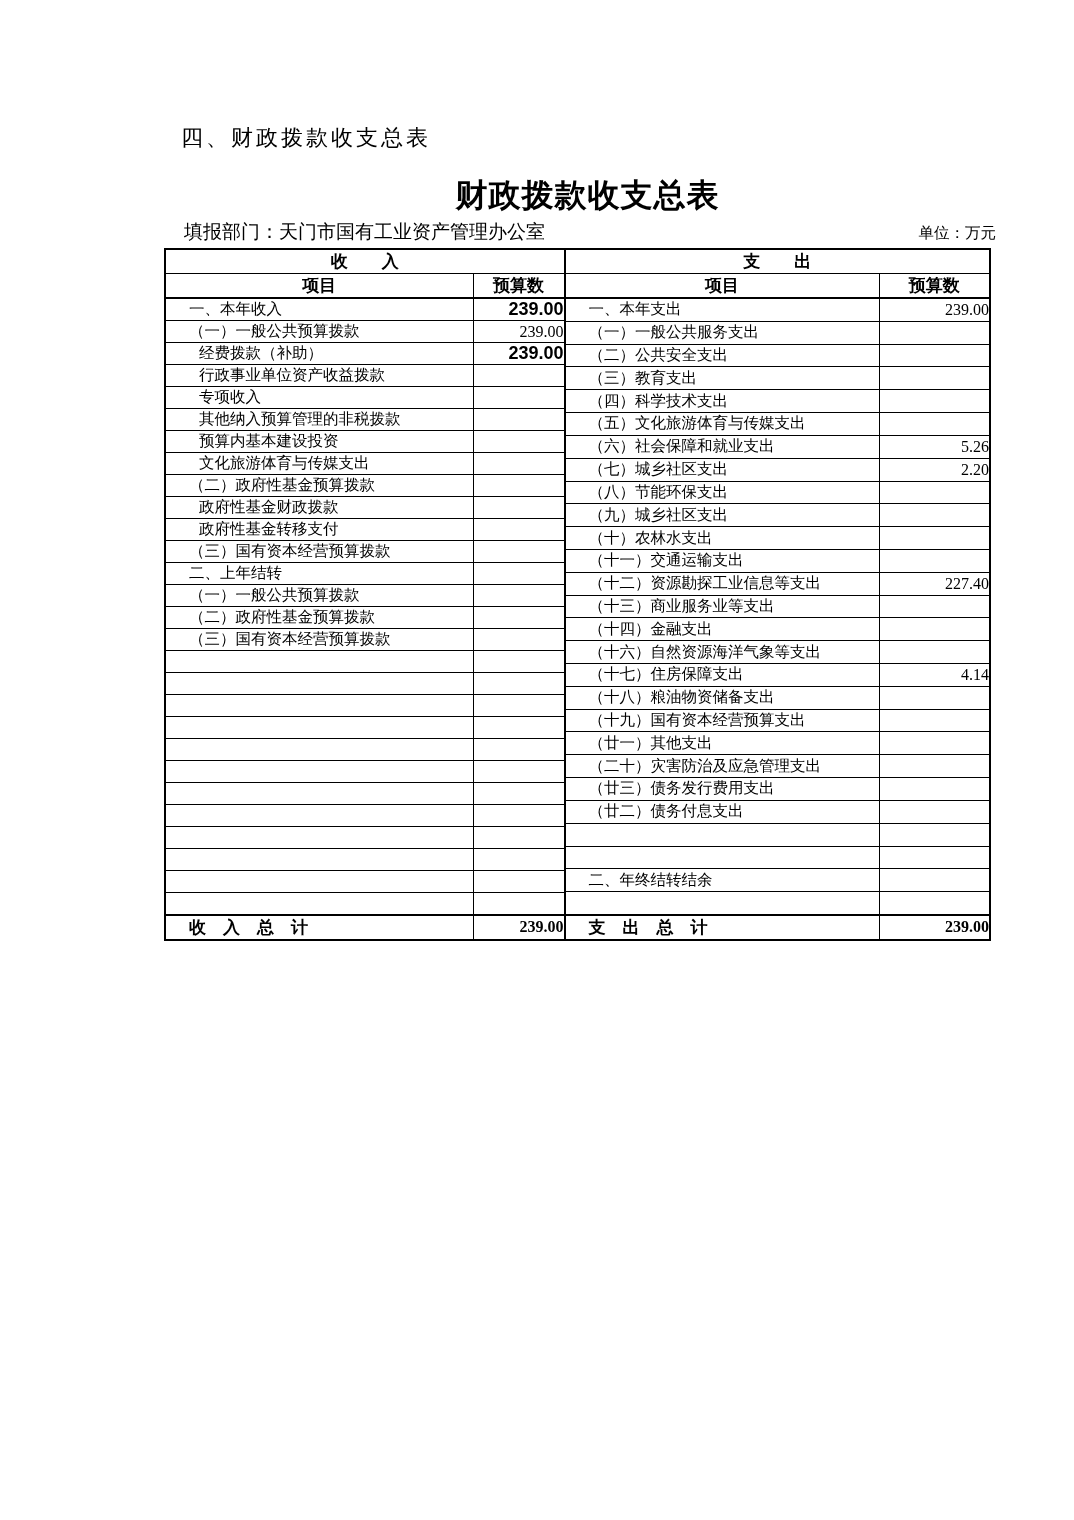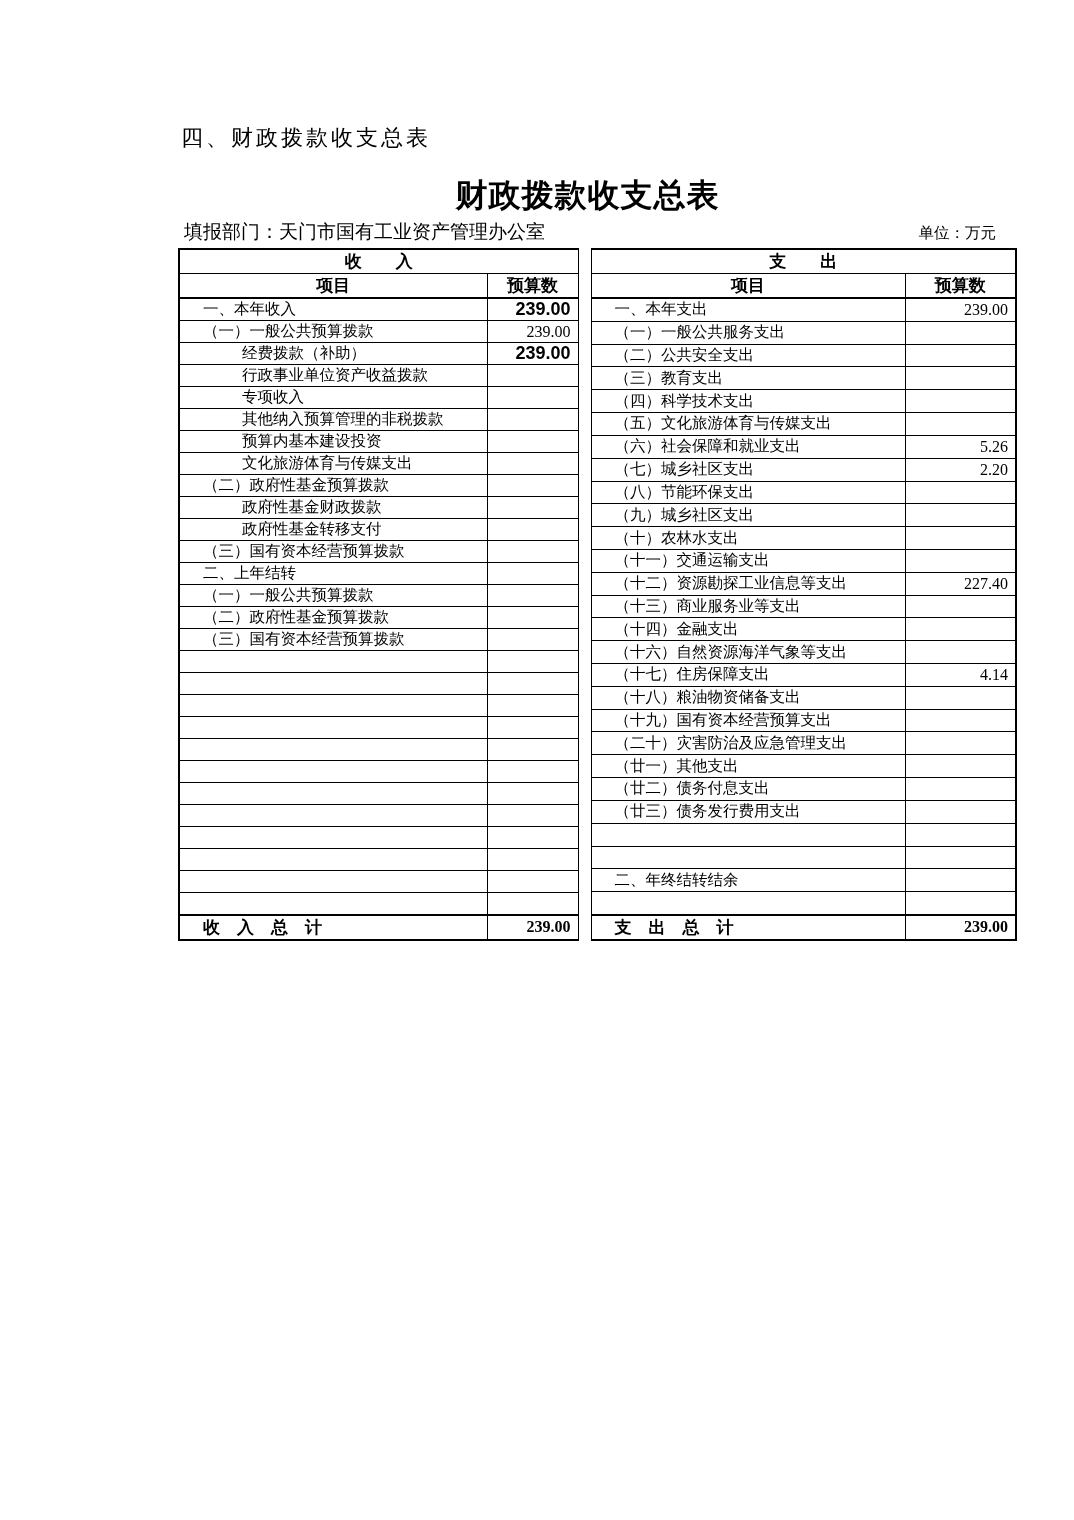--- a/index.html
+++ b/index.html
@@ -18,32 +18,32 @@
     text-align:center; font-size:32px; line-height:1.1; font-weight:700;
     font-family:"Liberation Sans","DejaVu Sans",sans-serif; letter-spacing:1px;
   }
   .meta-row {
     position:absolute; left:140px; top:219px; width:812px;
     display:flex; justify-content:space-between; align-items:flex-end;
   }
   .dept { font-size:19px; white-space:nowrap; }
   .unit { font-size:15.5px; white-space:nowrap; padding-bottom:1px; }
 
-  .budget-table { position:absolute; left:134px; top:248px; display:flex;gap:12px; }
+  .budget-table { position:absolute; left:120px; top:248px; display:flex; }
   table { border-collapse:collapse; table-layout:fixed; }
   table.half-left  { border:2px solid #000; border-right:1px solid #000; }
   table.half-right { border:2px solid #000; border-left:none; }
   th, td { border:1px solid #000; padding:0; overflow:hidden; white-space:nowrap; vertical-align:middle; }
 
   .h1 th { height:23px; font-size:17px; font-weight:700; text-align:center; }
   .h2 th { height:21px; font-size:17px; font-weight:700; text-align:center; border-bottom:2px solid #000; }
   tbody tr { height:22px; }
   td.item { text-align:left; padding-left:23px; font-size:15.5px; }
-  td.item.indent { padding-left:62px; }
-  td.val  { text-align:right; padding-right:7px; font-size:16px; }
+  td.item.indent { padding-left:33px; }
+  td.val  { text-align:right; font-size:16px; }
   td.val.num-b {
     font-family:"Liberation Sans","DejaVu Sans",sans-serif;
     font-weight:700; font-size:18px;
   }
   tr.total td { height:23px; border-top:2px solid #000; }
   tr.total td.item { font-weight:700; font-size:17px; }
   tr.total td.val  { font-weight:700; font-size:16px; }
 </style>
 </head>
 <body>
@@ -331,36 +331,36 @@
             <td class="item">（十八）粮油物资储备支出</td>
             <td class="val"></td>
           </tr>
 
           <tr>
             <td class="item">（十九）国有资本经营预算支出</td>
             <td class="val"></td>
           </tr>
 
           <tr>
+            <td class="item">（廿一）其他支出</td>
+            <td class="val"></td>
+          </tr>
+
+          <tr>
             <td class="item">（二十）灾害防治及应急管理支出</td>
             <td class="val"></td>
           </tr>
 
           <tr>
-            <td class="item">（廿一）其他支出</td>
+            <td class="item">（廿三）债务发行费用支出</td>
             <td class="val"></td>
           </tr>
 
           <tr>
             <td class="item">（廿二）债务付息支出</td>
-            <td class="val"></td>
-          </tr>
-
-          <tr>
-            <td class="item">（廿三）债务发行费用支出</td>
             <td class="val"></td>
           </tr>
 
           <tr>
             <td class="item"></td>
             <td class="val"></td>
           </tr>
 
           <tr>
             <td class="item"></td>

